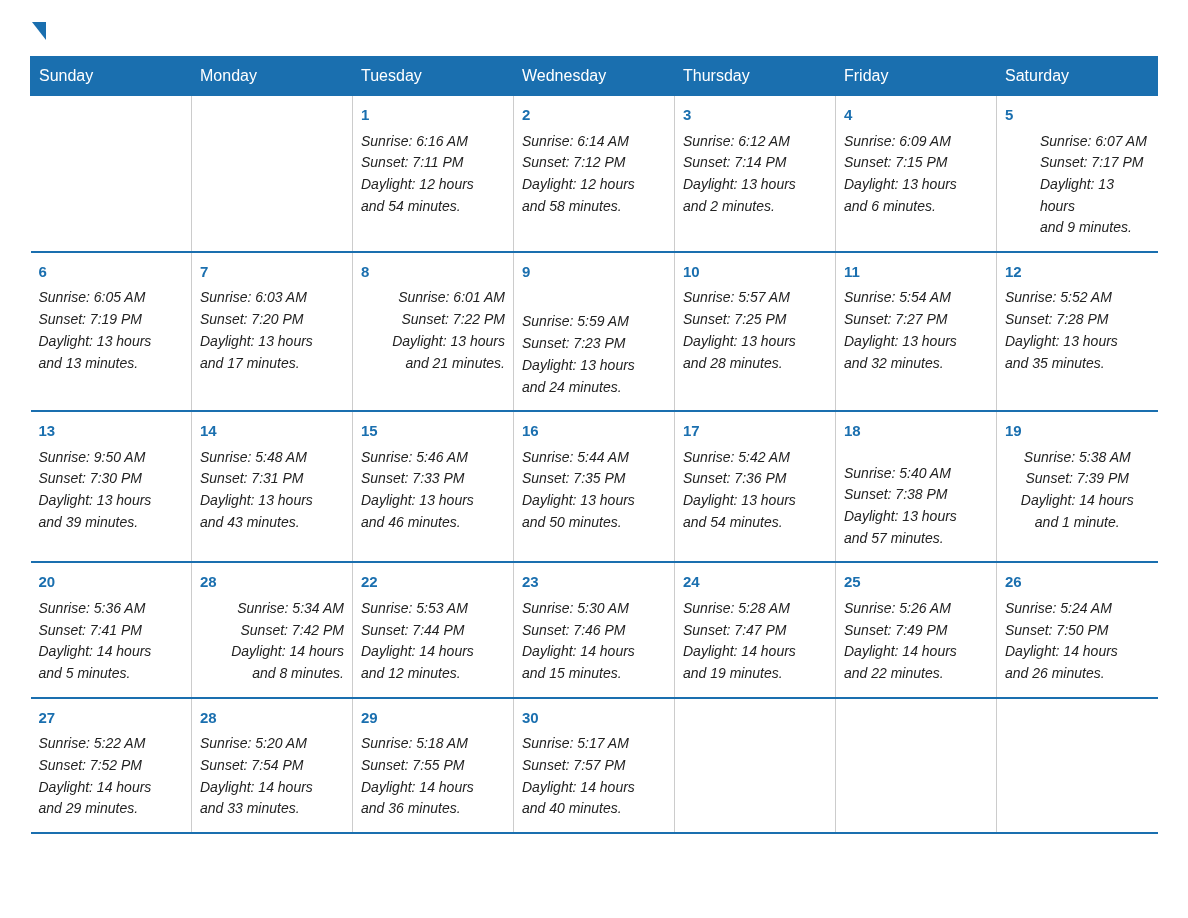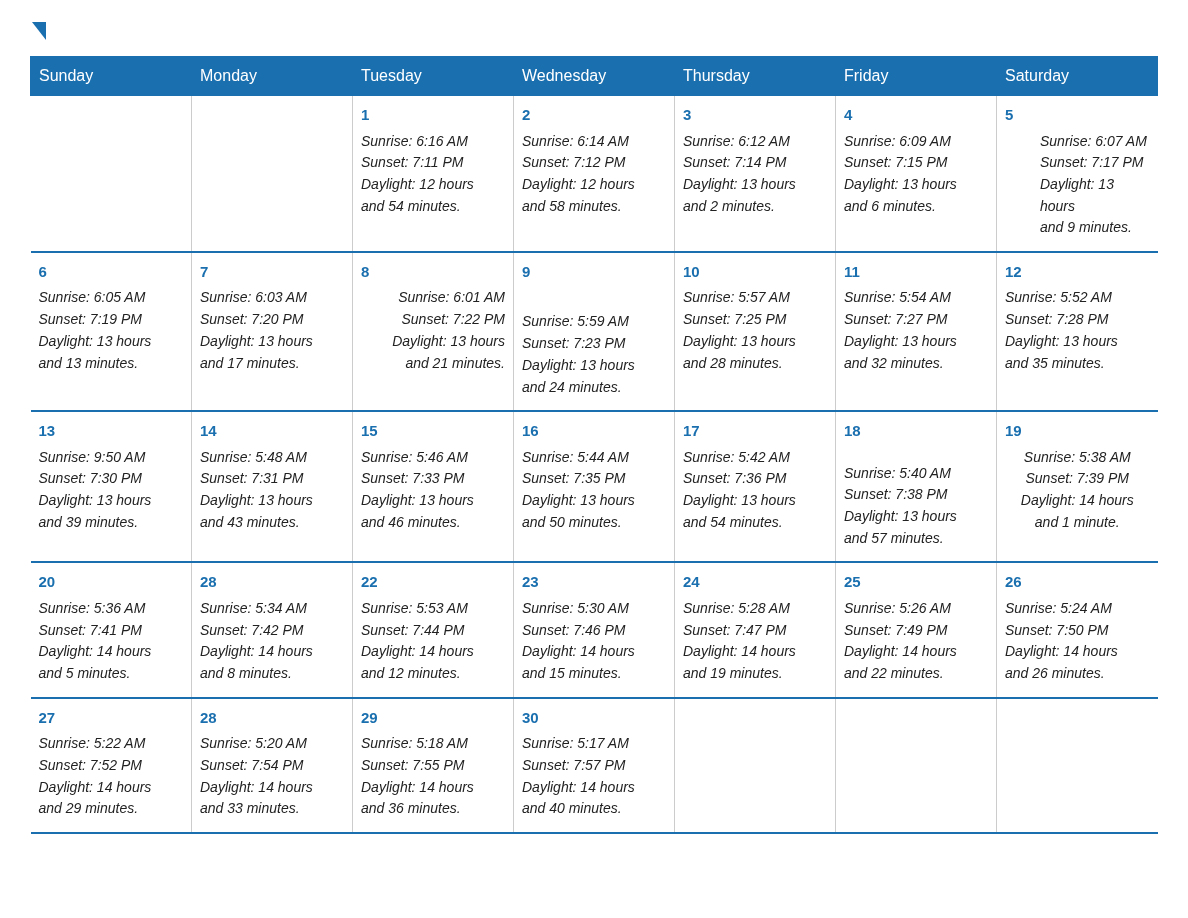--- a/index.html
+++ b/index.html
@@ -276,21 +276,21 @@
       <tr>
         <td>
           <span class="day-num">20</span>
           <div class="day-info" style="white-space: pre-line;">Sunrise: 5:36 AM
 Sunset: 7:41 PM
 Daylight: 14 hours
 and 5 minutes.</div>
         </td>
         <td>
           <span class="day-num">28</span>
-          <div class="day-info" style="white-space: pre-line;">Sunrise: 5:34 AM
+          <div class="day-info" style="white-space: pre-line; text-align: right;">Sunrise: 5:34 AM
 Sunset: 7:42 PM
 Daylight: 14 hours
 and 8 minutes.</div>
         </td>
         <td>
           <span class="day-num">22</span>
           <div class="day-info" style="white-space: pre-line;">Sunrise: 5:53 AM
 Sunset: 7:44 PM
 Daylight: 14 hours
 and 12 minutes.</div>

